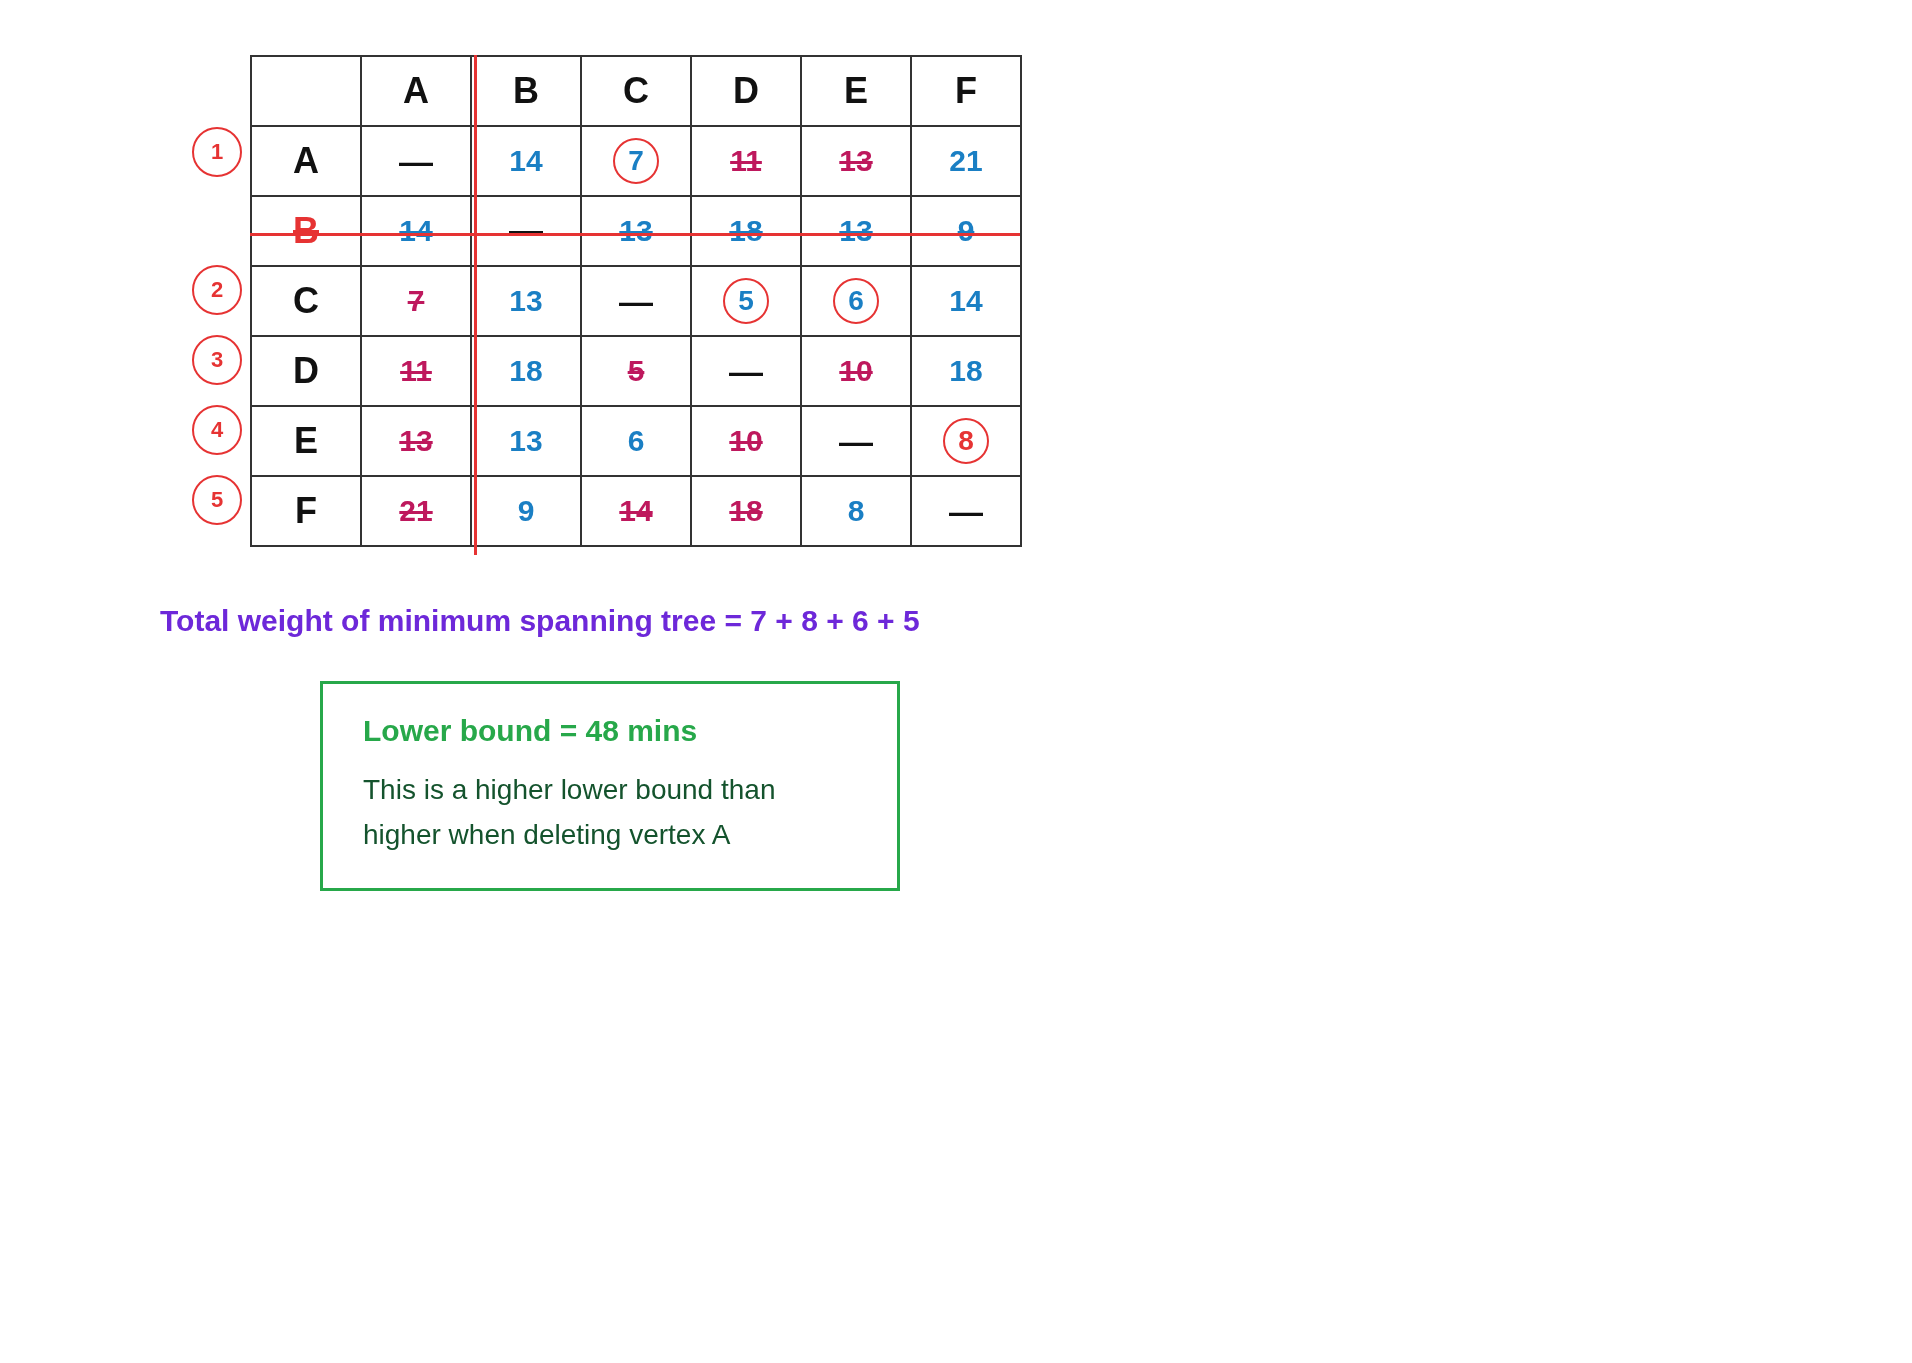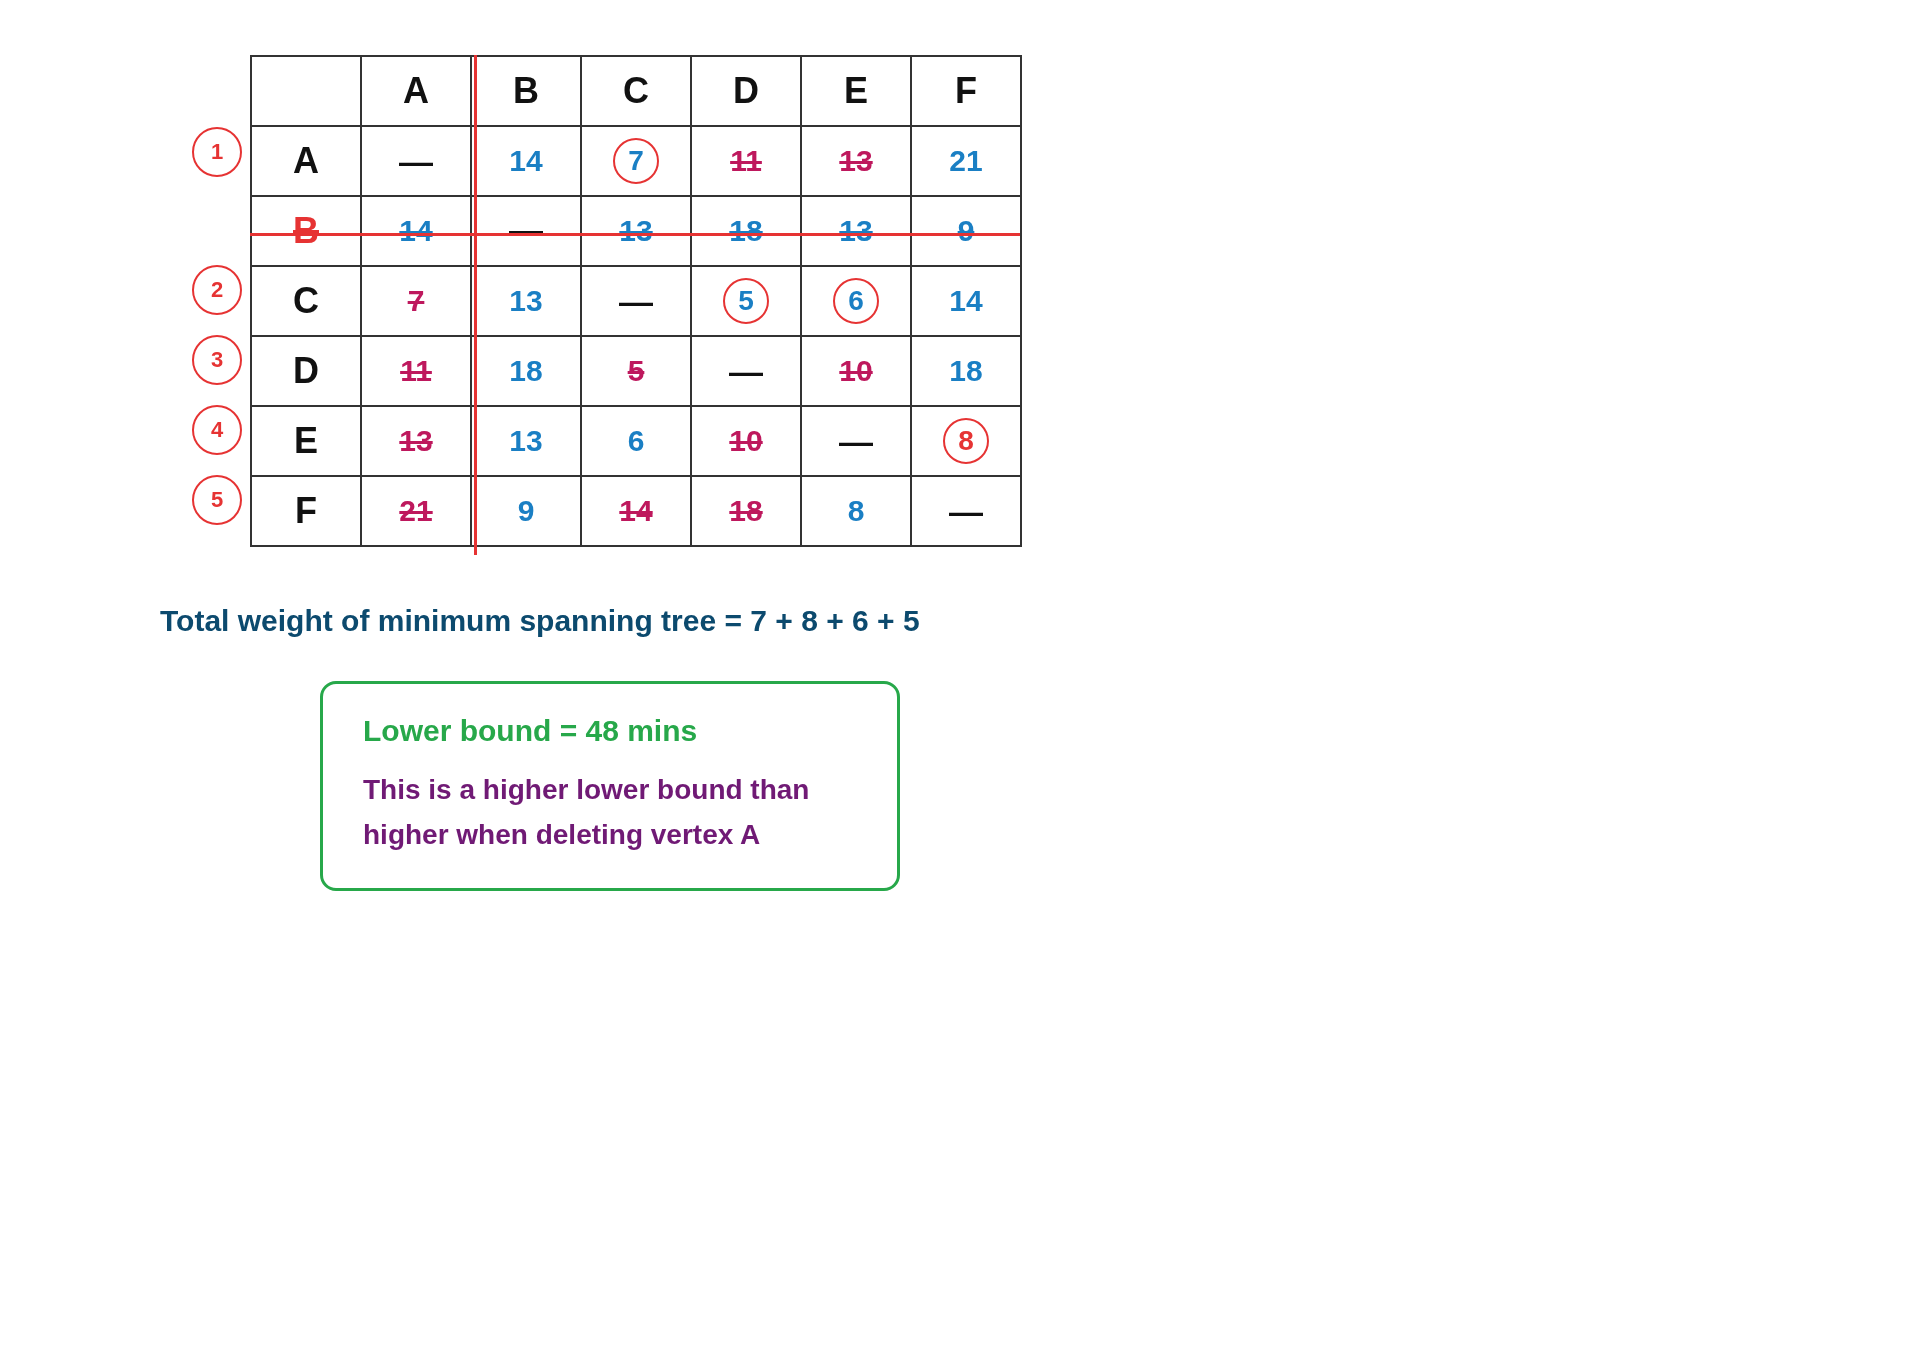--- a/index.html
+++ b/index.html
@@ -103,57 +103,57 @@
     }
 
     
     .content-section {
       margin-top: 50px;
       margin-left: 80px;
     }
 
     .handwritten-green {
       font-family: 'Segoe UI', cursive, Arial, sans-serif;
-      color: #0c4a6e;
+      color: #6d28d9;
       font-size: 30px;
       font-weight: bold;
       line-height: 1.6;
     }
 
     .handwritten-red {
       font-family: 'Segoe UI', cursive, Arial, sans-serif;
       color: #e63333;
       font-size: 30px;
       font-weight: bold;
       line-height: 1.6;
     }
 
     .lower-bound-box {
       border: 3px solid #27a84a;
-      border-radius: 16px;
+      border-radius: 0;
       padding: 30px 40px;
       display: inline-block;
       margin-top: 30px;
       margin-left: 160px;
       min-width: 580px;
     }
 
     .lower-bound-box .line1 {
       color: #27a84a;
       font-family: 'Segoe UI', cursive, Arial, sans-serif;
       font-size: 30px;
       font-weight: bold;
       margin-bottom: 20px;
     }
 
     .lower-bound-box .line2 {
-      color: #701a75;
+      color: #14532d;
       font-family: 'Segoe UI', cursive, Arial, sans-serif;
       font-size: 28px;
-      font-weight: bold;
+      font-weight: normal;
       line-height: 1.6;
     }
 
     .section-line {
       margin-bottom: 6px;
     }
 
     
     .val-circled-red {
       display: inline-block;

